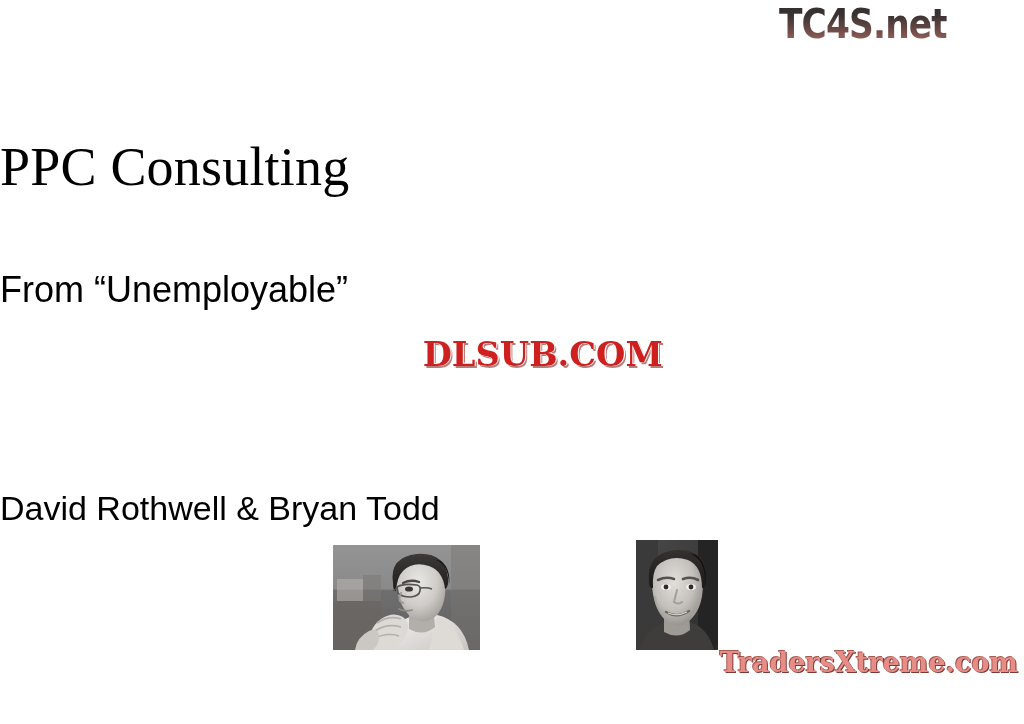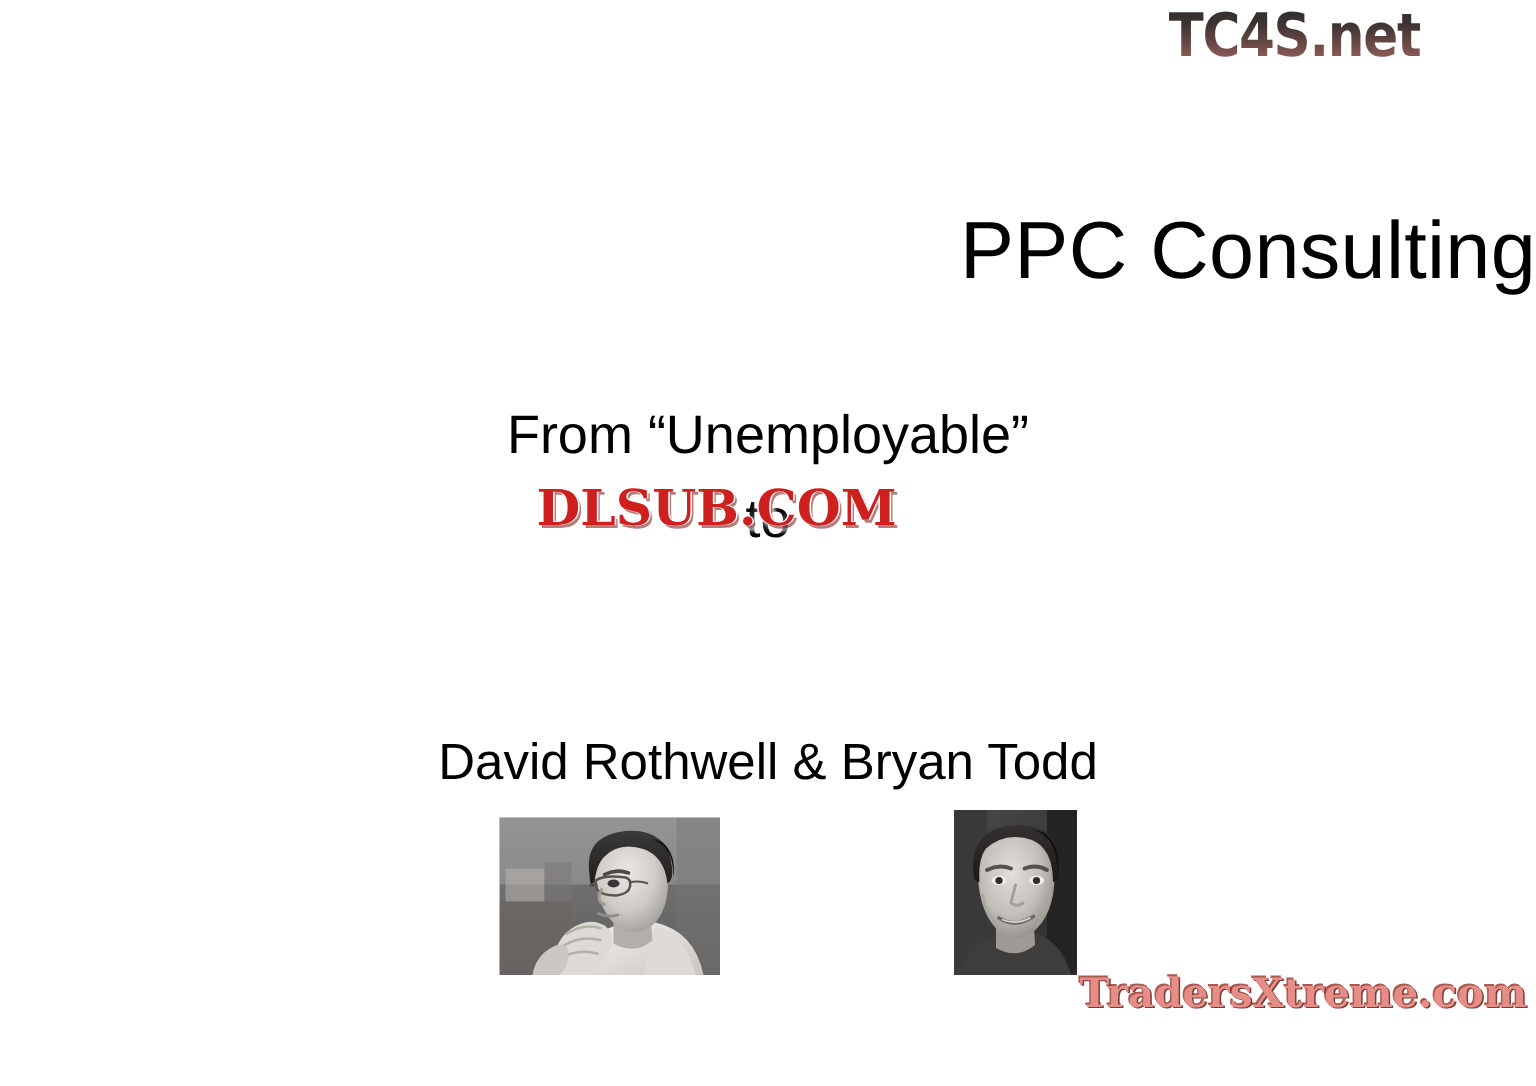--- a/index.html
+++ b/index.html
@@ -17,50 +17,50 @@
     background: #ffffff;
     overflow: hidden;
   }
 
   
   .slide-title {
     position: absolute;
     left: 0;
     right: 0;
     top: 138px;
-    text-align: right;
-    font-family: Liberation Sans, sans-serif;
+    text-align: left;
+    font-family: Liberation Serif, serif;
     font-size: 54px;
     font-weight: 400;
     color: #000000;
     letter-spacing: 0.2px;
     line-height: 1.1;
   }
   .subtitle-block {
     position: absolute;
     left: 0;
     right: 0;
     top: 262px;
-    text-align: center;
+    text-align: left;
     font-family: "Liberation Sans", sans-serif;
     font-size: 36px;
     font-weight: 400;
     color: #000000;
     line-height: 1.55;
   }
   .subtitle-line {
     display: block;
     white-space: pre;
   }
   .authors {
     position: absolute;
     left: 0;
     right: 0;
     top: 489px;
-    text-align: center;
+    text-align: left;
     font-family: "Liberation Sans", sans-serif;
     font-size: 34px;
     font-weight: 400;
     color: #000000;
   }
 
   
   .photo {
     position: absolute;
     overflow: hidden;
@@ -103,24 +103,24 @@
     -webkit-text-fill-color: transparent;
     white-space: nowrap;
     display: inline-block;
     filter: drop-shadow(1px 1px 0 rgba(255,255,255,0.85));
   }
 
   
   #wm-dlsub {
     position: absolute;
     left: 360px;
-    top: 318px;
+    top: 334px;
     width: 300px;
     height: 44px;
-    text-align: left;
+    text-align: right;
   }
   #wm-dlsub .wm-text {
     font-family: "DejaVu Serif", serif;
     font-size: 33px;
     font-weight: 700;
     letter-spacing: 0px;
     line-height: 42px;
     color: #cf2020;
     white-space: nowrap;
     display: inline-block;
@@ -161,21 +161,20 @@
 </style>
 </head>
 <body>
 
 <div id="slide">
 
   <div class="slide-title">PPC Consulting</div>
 
   <div class="subtitle-block">
     <span class="subtitle-line">From “Unemployable”</span>
-    <span class="subtitle-line">to</span>
   </div>
 
   <div class="authors">David Rothwell &amp; Bryan Todd</div>
 
   <div class="photo" id="photo-left">
     <svg viewBox="0 0 147 105" preserveAspectRatio="none">
       <defs>
         <linearGradient id="bgL" x1="0" y1="0" x2="0" y2="1">
           <stop offset="0%" stop-color="#949494"></stop>
           <stop offset="42%" stop-color="#8a8a8a"></stop>

